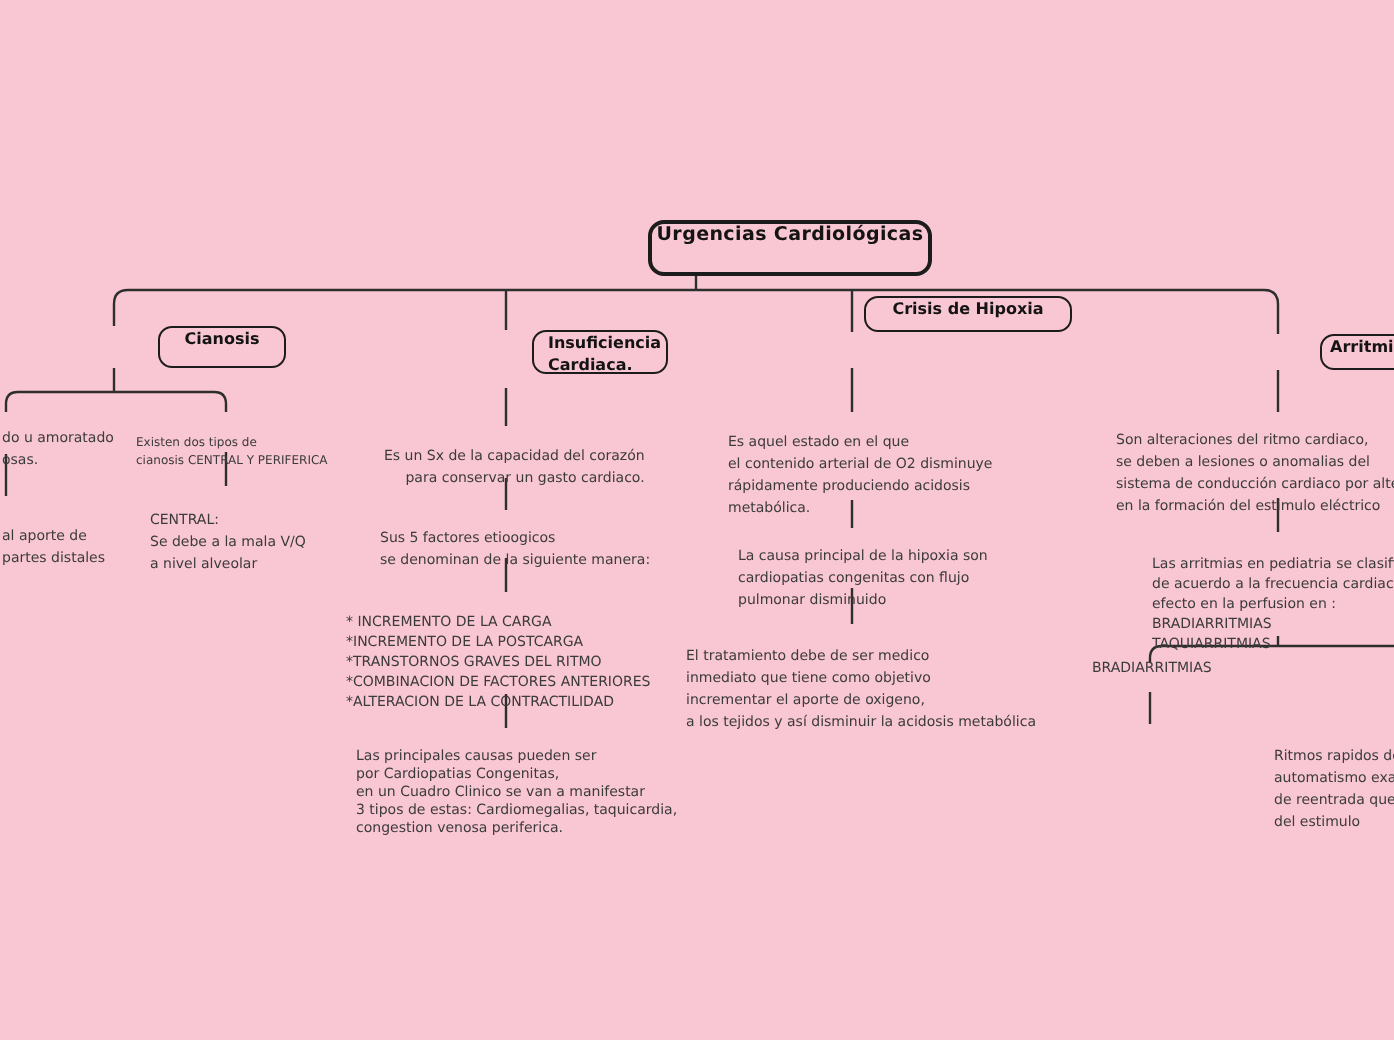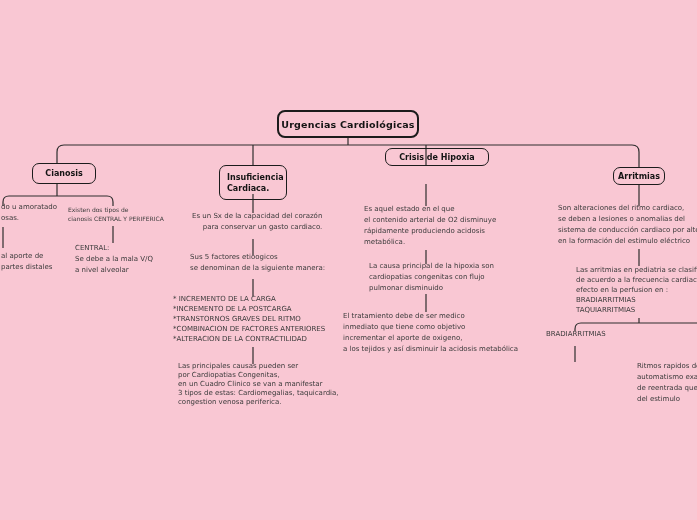--- a/index.html
+++ b/index.html
@@ -1,24 +1,24 @@
 <!DOCTYPE html>
 <html><head>
 <meta charset="utf-8">
 <style>
   html,body{margin:0;padding:0;}
   body{width:697px;height:520px;overflow:hidden;font-family:"DejaVu Sans",sans-serif;}
   #canvas{position:relative;width:697px;height:520px;overflow:hidden;background:#f9c7d3;}
   #wires{position:absolute;left:0;top:0;width:697px;height:520px;}
   .node{position:absolute;box-sizing:border-box;border:2px solid #1c1c1c;border-radius:8px;
-        background:transparent;display:flex;align-items:center;justify-content:center;
-        font-weight:bold;color:#141414;white-space:pre;}
+        background:transparent;display:flex;align-items:flex-start;justify-content:center;
+        font-weight:bold;color:#141414;white-space:pre;margin-left:47px;}
   .node.root{font-size:9.5px;letter-spacing:.2px;}
   .node.branch{font-size:8px;border-width:1.5px;border-radius:7px;line-height:11px;}
-  .note{position:absolute;font-size:7px;line-height:11px;color:#3b3b3b;white-space:pre;}
+  .note{position:absolute;font-size:7px;line-height:11px;color:#3b3b3b;white-space:pre;margin-top:12px;}
   .note.small{font-size:6px;line-height:9px;}
   .note.tight{line-height:10px;}
   .note.tighter{line-height:9px;}
   .sublabel{position:absolute;font-size:7px;color:#3b3b3b;white-space:pre;}
 </style>
 </head>
 <body>
 
 <div id="canvas">
 
@@ -51,21 +51,21 @@
   </svg>
 
   <div class="node root" style="left:277px;top:110px;width:142px;height:28px;">
     <span>Urgencias Cardiológicas</span>
   </div>
 
   <div class="node branch" style="left:32px;top:163px;width:64px;height:21px;">
     <span>Cianosis</span>
   </div>
 
-  <div class="node branch" style="left:219px;top:165px;width:68px;height:35px;justify-content:flex-start;padding-left:7px;">
+  <div class="node branch" style="left:219px;top:165px;width:68px;height:22px;justify-content:flex-start;padding-left:7px;">
     <span>Insuficiencia
 Cardiaca.</span>
   </div>
 
   <div class="node branch" style="left:385px;top:148px;width:104px;height:18px;">
     <span>Crisis de Hipoxia</span>
   </div>
 
   <div class="node branch" style="left:613px;top:167px;width:52px;height:18px;">
     <span>Arritmias</span>

